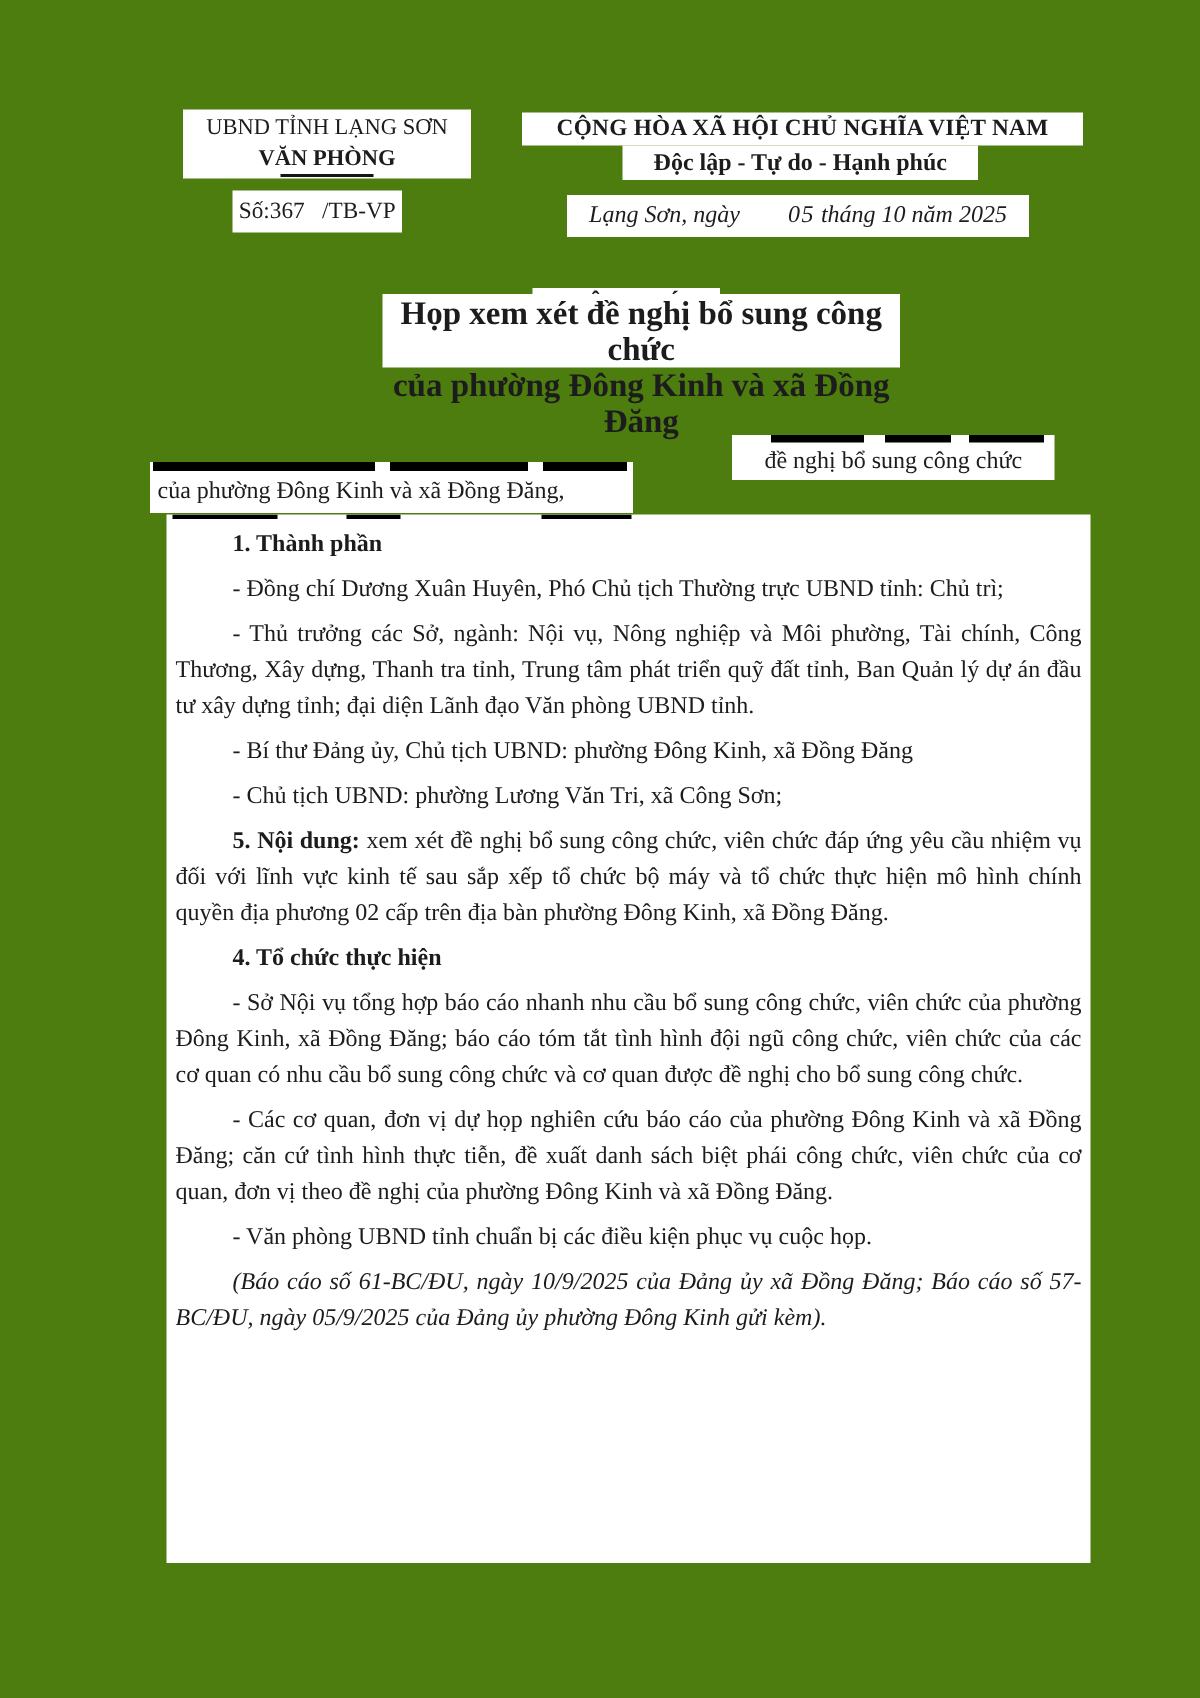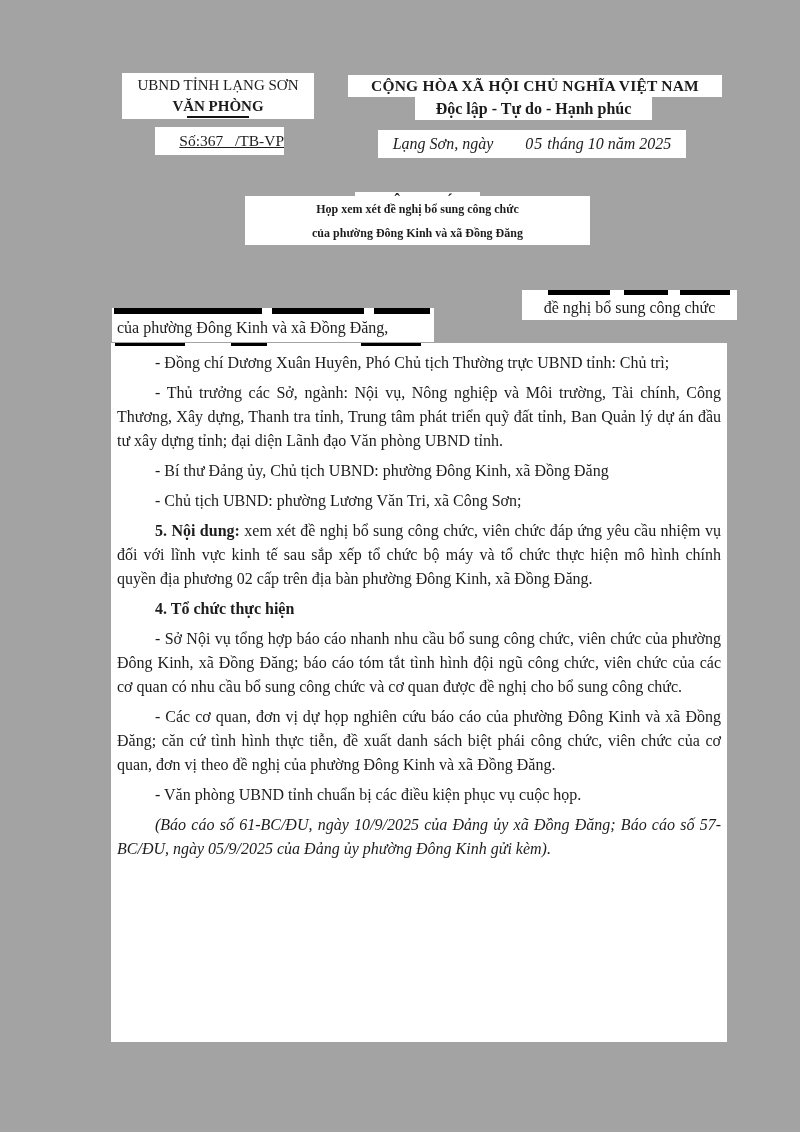--- a/index.html
+++ b/index.html
@@ -1,41 +1,41 @@
 <!DOCTYPE html>
 <html lang="vi"><head>
 <meta charset="utf-8">
 <style>
   html,body{margin:0;padding:0;background:#000;}
   .canvas{
-    position:relative;width:800px;height:1132px;background:#a3a3a3;
+    position:relative;width:800px;height:1132px;background:#4d7c0f;
     overflow:hidden;font-family:"Liberation Serif","DejaVu Serif",serif;color:#1c1c1c;
   }
   .box{position:absolute;background:#ffffff;}
   .center{text-align:center;}
   .b{font-weight:bold;}
   .i{font-style:italic;}
   .smudge{position:absolute;background:#000;}
 
   .org-box{left:122px;top:73px;width:192px;height:46px;font-size:15px;line-height:21px;padding-top:2px;box-sizing:border-box;}
   .org-underline{position:absolute;left:50%;transform:translateX(-50%);bottom:1px;width:62px;height:2px;background:#151515;}
 
-  .num-box{left:155px;top:127px;width:129px;height:28px;font-size:15.5px;line-height:28px;white-space:pre;text-align:right;text-decoration:underline;}
+  .num-box{left:155px;top:127px;width:113px;height:28px;font-size:15.5px;line-height:28px;white-space:pre;text-align:center;}
 
   .nat1-box{left:348px;top:75px;width:374px;height:22px;font-size:15.5px;line-height:22px;letter-spacing:0.2px;}
   .nat2-box{left:415px;top:97px;width:237px;height:23px;font-size:16px;line-height:23px;}
 
   .date-box{left:378px;top:130px;width:308px;height:28px;font-size:16px;line-height:28px;}
   .date-day{letter-spacing:1px;margin-left:28px;}
 
   .title-box{left:355px;top:192px;width:125px;height:21px;font-size:16.5px;line-height:21px;}
-  .subtitle-box{left:245px;top:196px;width:345px;height:49px;font-size:12px;line-height:24px;padding-top:1px;box-sizing:border-box;}
+  .subtitle-box{left:255px;top:196px;width:345px;height:49px;font-size:22px;line-height:24px;padding-top:1px;box-sizing:border-box;}
 
-  .frag-right{left:522px;top:290px;width:215px;height:30px;font-size:16px;line-height:1;padding-top:10px;box-sizing:border-box;text-align:center;white-space:nowrap;}
-  .frag-left{left:112px;top:308px;width:322px;height:34px;font-size:16px;line-height:1;padding:12px 0 0 5px;box-sizing:border-box;white-space:nowrap;}
+  .frag-right{left:488px;top:290px;width:215px;height:30px;font-size:16px;line-height:1;padding-top:10px;box-sizing:border-box;text-align:center;white-space:nowrap;}
+  .frag-left{left:100px;top:308px;width:322px;height:34px;font-size:16px;line-height:1;padding:12px 0 0 5px;box-sizing:border-box;white-space:nowrap;}
 
   .body-box{
     left:111px;top:343px;width:616px;height:699px;box-sizing:border-box;
     padding:8px 6px 0 6px;font-size:16px;line-height:24px;text-align:justify;overflow:hidden;
   }
   .para{margin:0 0 6px 0;text-indent:38px;}
 </style>
 </head>
 <body>
 
@@ -74,22 +74,23 @@
     <div class="smudge" style="left:160px;top:0;width:92px;height:6px;"></div>
     <div class="smudge" style="left:262px;top:0;width:56px;height:6px;"></div>
     <span>của phường Đông Kinh và xã Đồng Đăng,</span>
   </div>
 
   <div class="box body-box">
     <div class="smudge" style="left:4px;top:0;width:70px;height:3px;"></div>
     <div class="smudge" style="left:120px;top:0;width:36px;height:3px;"></div>
     <div class="smudge" style="left:250px;top:0;width:60px;height:3px;"></div>
 
+    <p class="para b">1. Thành phần</p>
     <p class="para">- Đồng chí Dương Xuân Huyên, Phó Chủ tịch Thường trực UBND tỉnh: Chủ trì;</p>
-    <p class="para">- Thủ trưởng các Sở, ngành: Nội vụ, Nông nghiệp và Môi trường, Tài chính, Công Thương, Xây dựng, Thanh tra tỉnh, Trung tâm phát triển quỹ đất tỉnh, Ban Quản lý dự án đầu tư xây dựng tỉnh; đại diện Lãnh đạo Văn phòng UBND tỉnh.</p>
+    <p class="para">- Thủ trưởng các Sở, ngành: Nội vụ, Nông nghiệp và Môi phường, Tài chính, Công Thương, Xây dựng, Thanh tra tỉnh, Trung tâm phát triển quỹ đất tỉnh, Ban Quản lý dự án đầu tư xây dựng tỉnh; đại diện Lãnh đạo Văn phòng UBND tỉnh.</p>
     <p class="para">- Bí thư Đảng ủy, Chủ tịch UBND: phường Đông Kinh, xã Đồng Đăng</p>
     <p class="para">- Chủ tịch UBND: phường Lương Văn Tri, xã Công Sơn;</p>
 
 
     <p class="para"><span class="b">5. Nội dung:</span><span> xem xét đề nghị bổ sung công chức, viên chức đáp ứng yêu cầu nhiệm vụ đối với lĩnh vực kinh tế sau sắp xếp tổ chức bộ máy và tổ chức thực hiện mô hình chính quyền địa phương 02 cấp trên địa bàn phường Đông Kinh, xã Đồng Đăng.</span></p>
 
     <p class="para b">4. Tổ chức thực hiện</p>
     <p class="para">- Sở Nội vụ tổng hợp báo cáo nhanh nhu cầu bổ sung công chức, viên chức của phường Đông Kinh, xã Đồng Đăng; báo cáo tóm tắt tình hình đội ngũ công chức, viên chức của các cơ quan có nhu cầu bổ sung công chức và cơ quan được đề nghị cho bổ sung công chức.</p>
     <p class="para">- Các cơ quan, đơn vị dự họp nghiên cứu báo cáo của phường Đông Kinh và xã Đồng Đăng; căn cứ tình hình thực tiễn, đề xuất danh sách biệt phái công chức, viên chức của cơ quan, đơn vị theo đề nghị của phường Đông Kinh và xã Đồng Đăng.</p>
     <p class="para">- Văn phòng UBND tỉnh chuẩn bị các điều kiện phục vụ cuộc họp.</p>

